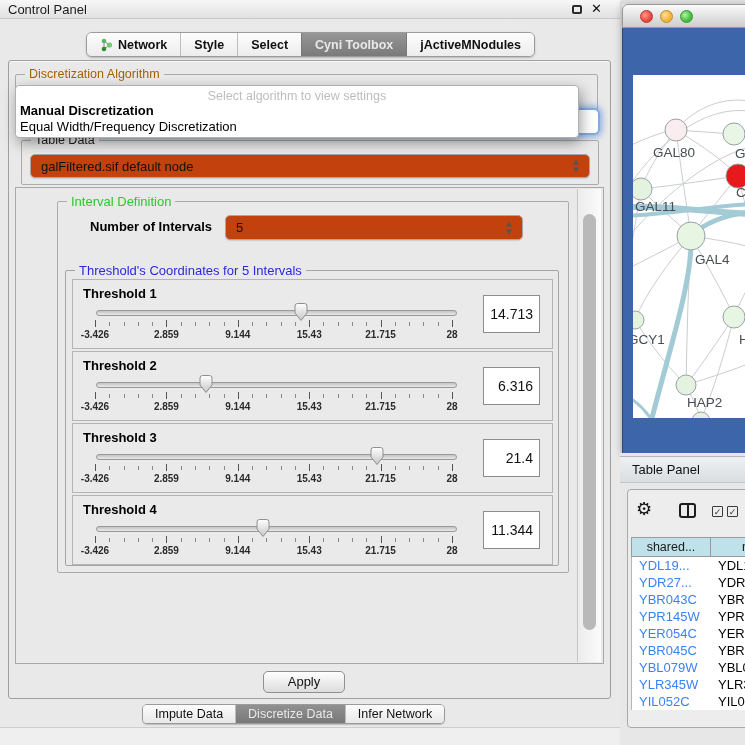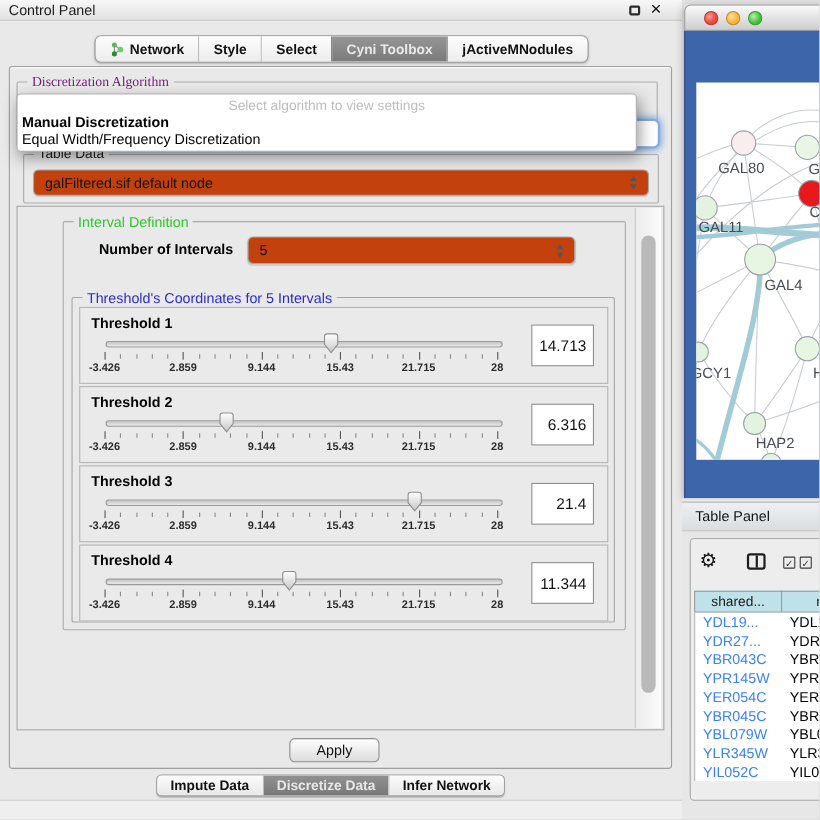--- a/index.html
+++ b/index.html
@@ -21,21 +21,21 @@
   .tab.selected { background:linear-gradient(#969696,#7a7a7a); color:#e9e9e9; border-left-color:#7a7a7a; }
   .tab.selected + .tab { border-left-color:#7a7a7a; }
 
   #panel { left:8px; top:60px; width:603px; height:639px; border:1px solid #9f9f9f; border-radius:3px; background:#e9e9e9; box-shadow:inset 0 1px 0 #f8f8f8; }
 
   .group { position:absolute; border:1px solid #ababab; border-radius:2px; }
   .gtitle { position:absolute; top:-8px; left:9px; background:#e9e9e9; padding:0 4px; font-size:12.5px; white-space:nowrap; }
   .blabel { position:absolute; font-size:13px; font-weight:bold; color:#000; white-space:nowrap; }
 
   #algoGroup { left:6px; top:13px; width:583px; height:59px; }
-  #algoGroup > .gtitle { color:#701a75;font-family:Liberation Serif, serif; }
+  #algoGroup > .gtitle { color:#a16207; }
   #algoCombo { left:14px; top:33px; width:570px; height:27px; background:#fff; border:2px solid #85abdd; border-radius:6px; box-shadow:0 0 6px 2px rgba(100,150,225,.7); }
 
   #popup { left:6px; top:24px; width:564px; height:53px; background:#fff; border:1px solid #b0b0b0; border-radius:4px; box-shadow:2px 5px 14px rgba(0,0,0,.38); z-index:6; }
   #popup .hint { text-align:center; font-size:12.5px; color:#bdbdbd; padding-top:3px; }
   #popup .opt { font-size:13px; color:#000; padding-left:4px; line-height:16px; }
   #popup .opt.bold { font-weight:bold; }
 
   #tdGroup { left:12px; top:79px; width:578px; height:45px; }
   #tdGroup > .gtitle { color:#1d1d1d; }
   .combo { position:absolute; background:#c2410c; border:1px solid #a8a8a8; border-radius:5px; font-size:13px; color:#111; display:flex; align-items:center; padding-left:10px; box-shadow:0 1px 1px rgba(0,0,0,.12); }
@@ -70,21 +70,21 @@
   #attrGroup > .gtitle { color:#2a2ad6; font-size:13px; }
   #numAttrLabel { left:16px; top:11px; }
   #attrList { left:16px; top:31px; width:471px; height:62px; background:#fff; border:1px solid #adadad; overflow:hidden; }
   .attr-item { font-size:13px; color:#111; padding-left:10px; line-height:17px; white-space:nowrap; }
   #alsb { position:absolute; right:1px; top:1px; width:13px; height:60px; background:#efefef; }
   #alsbThumb { position:absolute; left:2px; top:2px; width:9px; height:42px; background:#b9b9b9; border-radius:5px; }
 
   #applyBtn { left:254px; top:610px; width:82px; height:22px; background:linear-gradient(#ffffff,#dcdcdc); border:1px solid #8f8f8f; border-radius:5px; font-size:13px; color:#111; text-align:center; line-height:20px; }
 
   .bottabs { left:142px; top:704px; height:20px; display:flex; border:1px solid #9b9b9b; border-radius:5px; overflow:hidden; background:#fff; box-shadow:0 1px 1px rgba(0,0,0,.2); }
-  .btab { padding:0 12px; line-height:18px; font-size:12.5px; font-weight:bold; color:#111; background:linear-gradient(#fcfcfc,#e8e8e8); }
+  .btab { padding:0 12px; line-height:18px; font-size:12.5px; font-weight:normal; color:#111; background:linear-gradient(#fcfcfc,#e8e8e8); }
   .btab + .btab { border-left:1px solid #bdbdbd; }
   .btab.selected { background:linear-gradient(#919191,#787878); color:#e8e8e8; }
   #cp-footer { left:0; top:727px; width:620px; height:18px; background:#efefef; border-top:1px solid #cdcdcd; }
 
   
   #netwin { left:622px; top:4px; width:180px; height:449px; box-shadow:0 2px 8px rgba(0,0,0,.3); }
   #nw-title { left:0; top:0; width:100%; height:24px; background:linear-gradient(#fafafa,#cdcdcd); border:1px solid #999; border-radius:6px 0 0 0; }
   .light { position:absolute; top:5px; width:13px; height:13px; border-radius:50%; }
   .light.red    { left:17px; background:radial-gradient(circle at 4px 4px,#ff9a92,#e8473c 60%); border:1px solid #b9352c; }
   .light.yellow { left:37px; background:radial-gradient(circle at 4px 4px,#ffe09a,#f3b23c 60%); border:1px solid #c08c23; }

